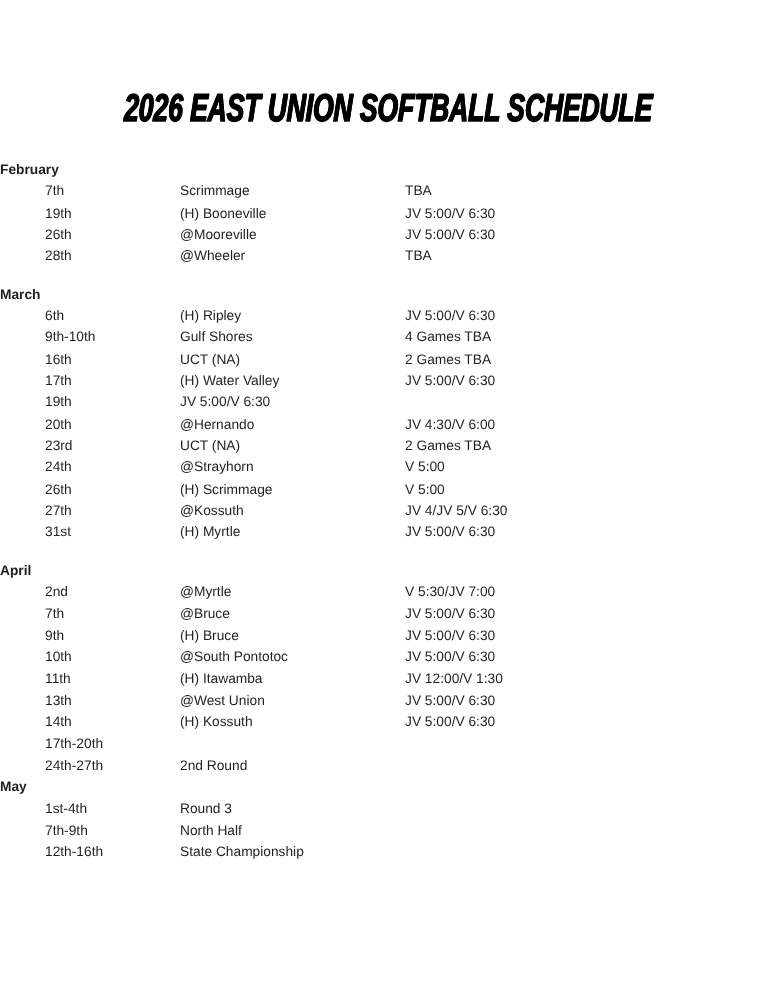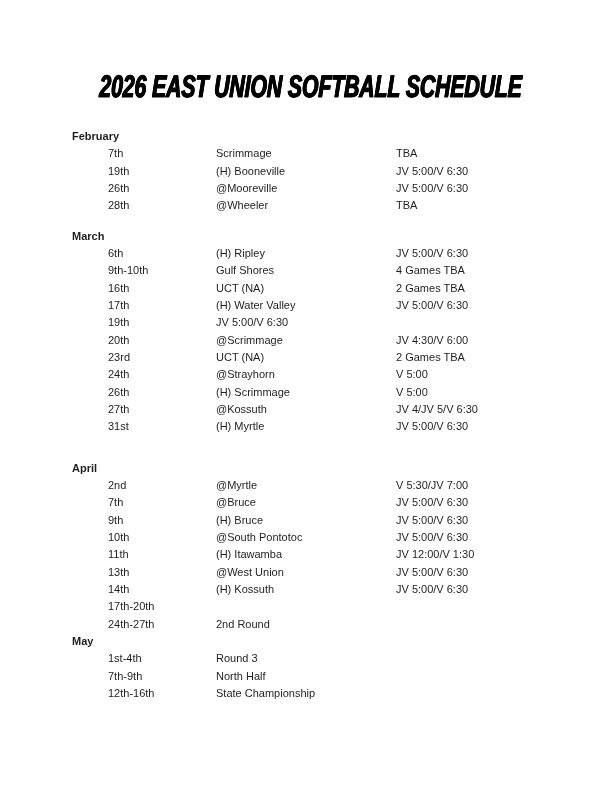--- a/index.html
+++ b/index.html
@@ -38,27 +38,26 @@
     font-style:italic;
     color:var(--title-color);
     letter-spacing:0px;
     transform:scaleX(0.68) skewX(-2deg);
     transform-origin:center;
     -webkit-text-stroke:1.2px var(--title-color);
     text-shadow:0.6px 0 var(--title-color), -0.6px 0 var(--title-color);
     white-space:nowrap;
   }
   .schedule{
-    padding-left:72px;
     padding-right:40px;
     font-size:11px;
     line-height:17.33px;
   }
   .section{margin-bottom:13px;}
-  .section:nth-of-type(2){margin-bottom:24px;}
+  .section:nth-of-type(2){margin-bottom:13px;}
   .section:nth-of-type(3){margin-bottom:0;}
   .section:nth-of-type(4){margin-bottom:0;}
   .month-header{
     font-weight:bold;
     height:17.33px;
   }
   .row{
     display:grid;
     grid-template-columns:108px 180px 1fr;
     padding-left:36px;
@@ -134,21 +133,21 @@
     <span class="cell">JV 5:00/V 6:30</span>
   </div>
 
   <div class="row">
     <span class="cell">19th</span>
     <span class="cell">JV 5:00/V 6:30</span>
   </div>
 
   <div class="row">
     <span class="cell">20th</span>
-    <span class="cell">@Scrimmage</span>
+    <span class="cell">@Hernando</span>
     <span class="cell">JV 4:30/V 6:00</span>
   </div>
 
   <div class="row">
     <span class="cell">23rd</span>
     <span class="cell">UCT (NA)</span>
     <span class="cell">2 Games TBA</span>
   </div>
 
   <div class="row">

